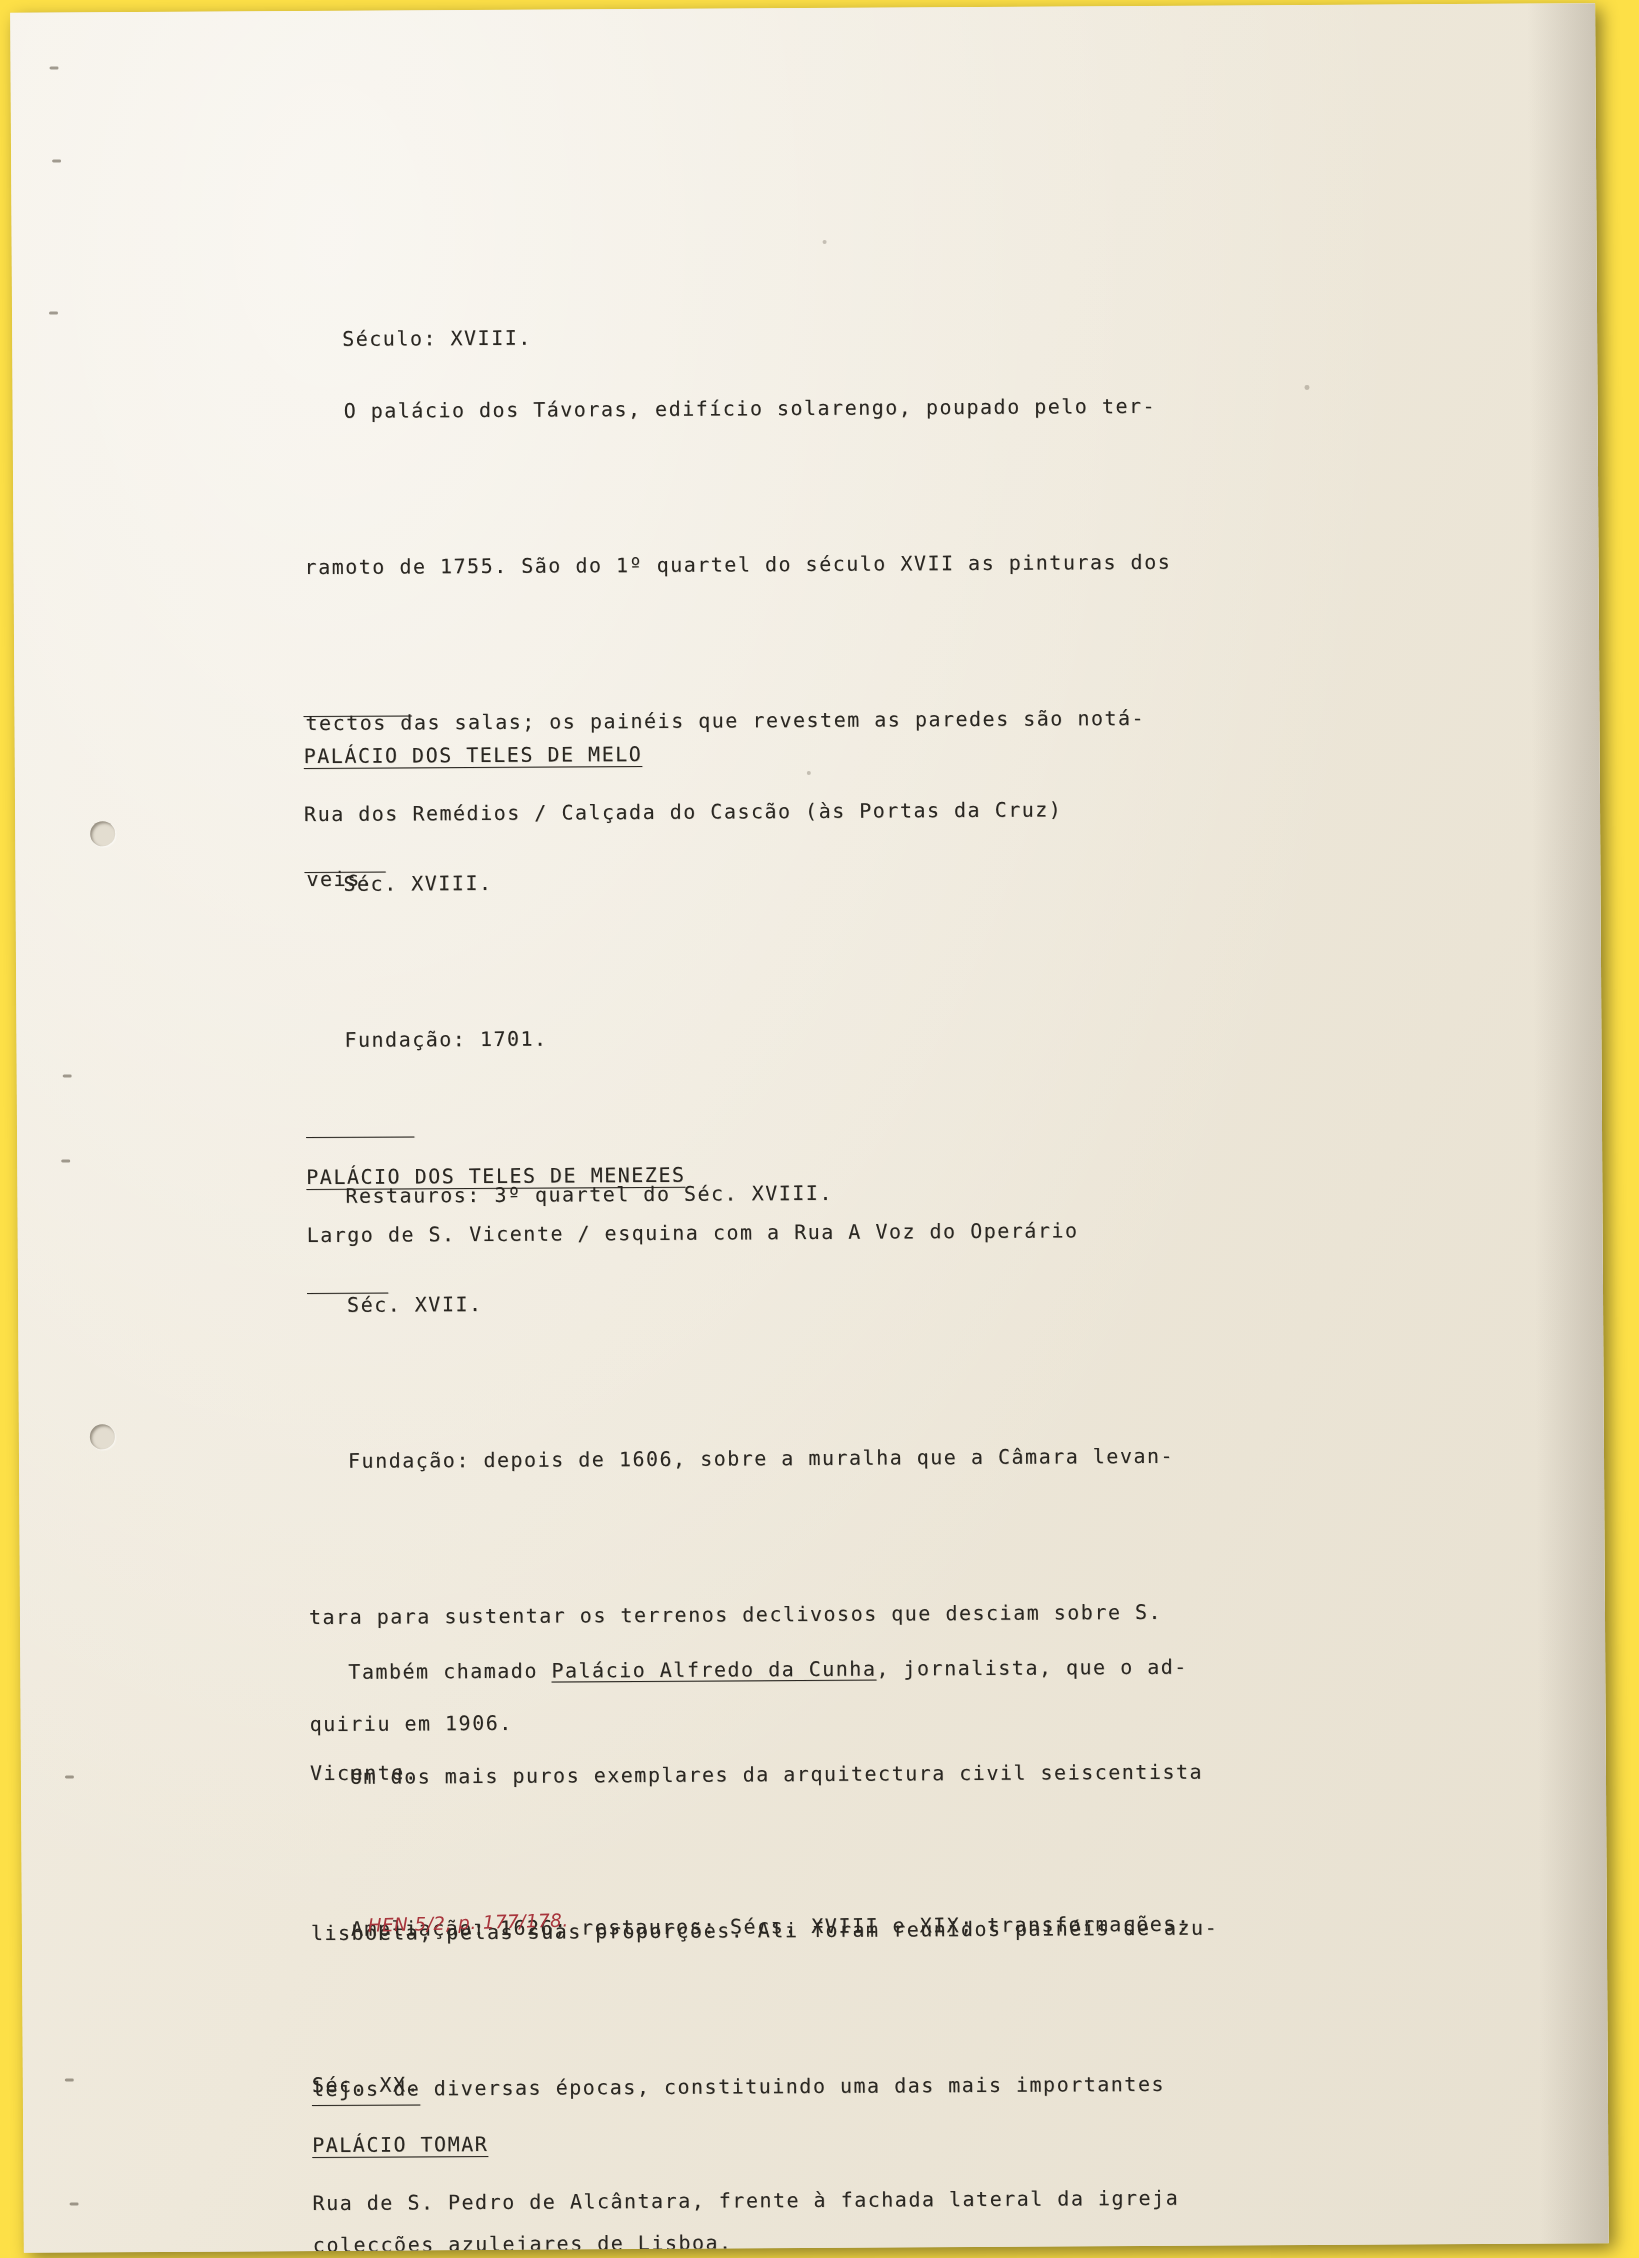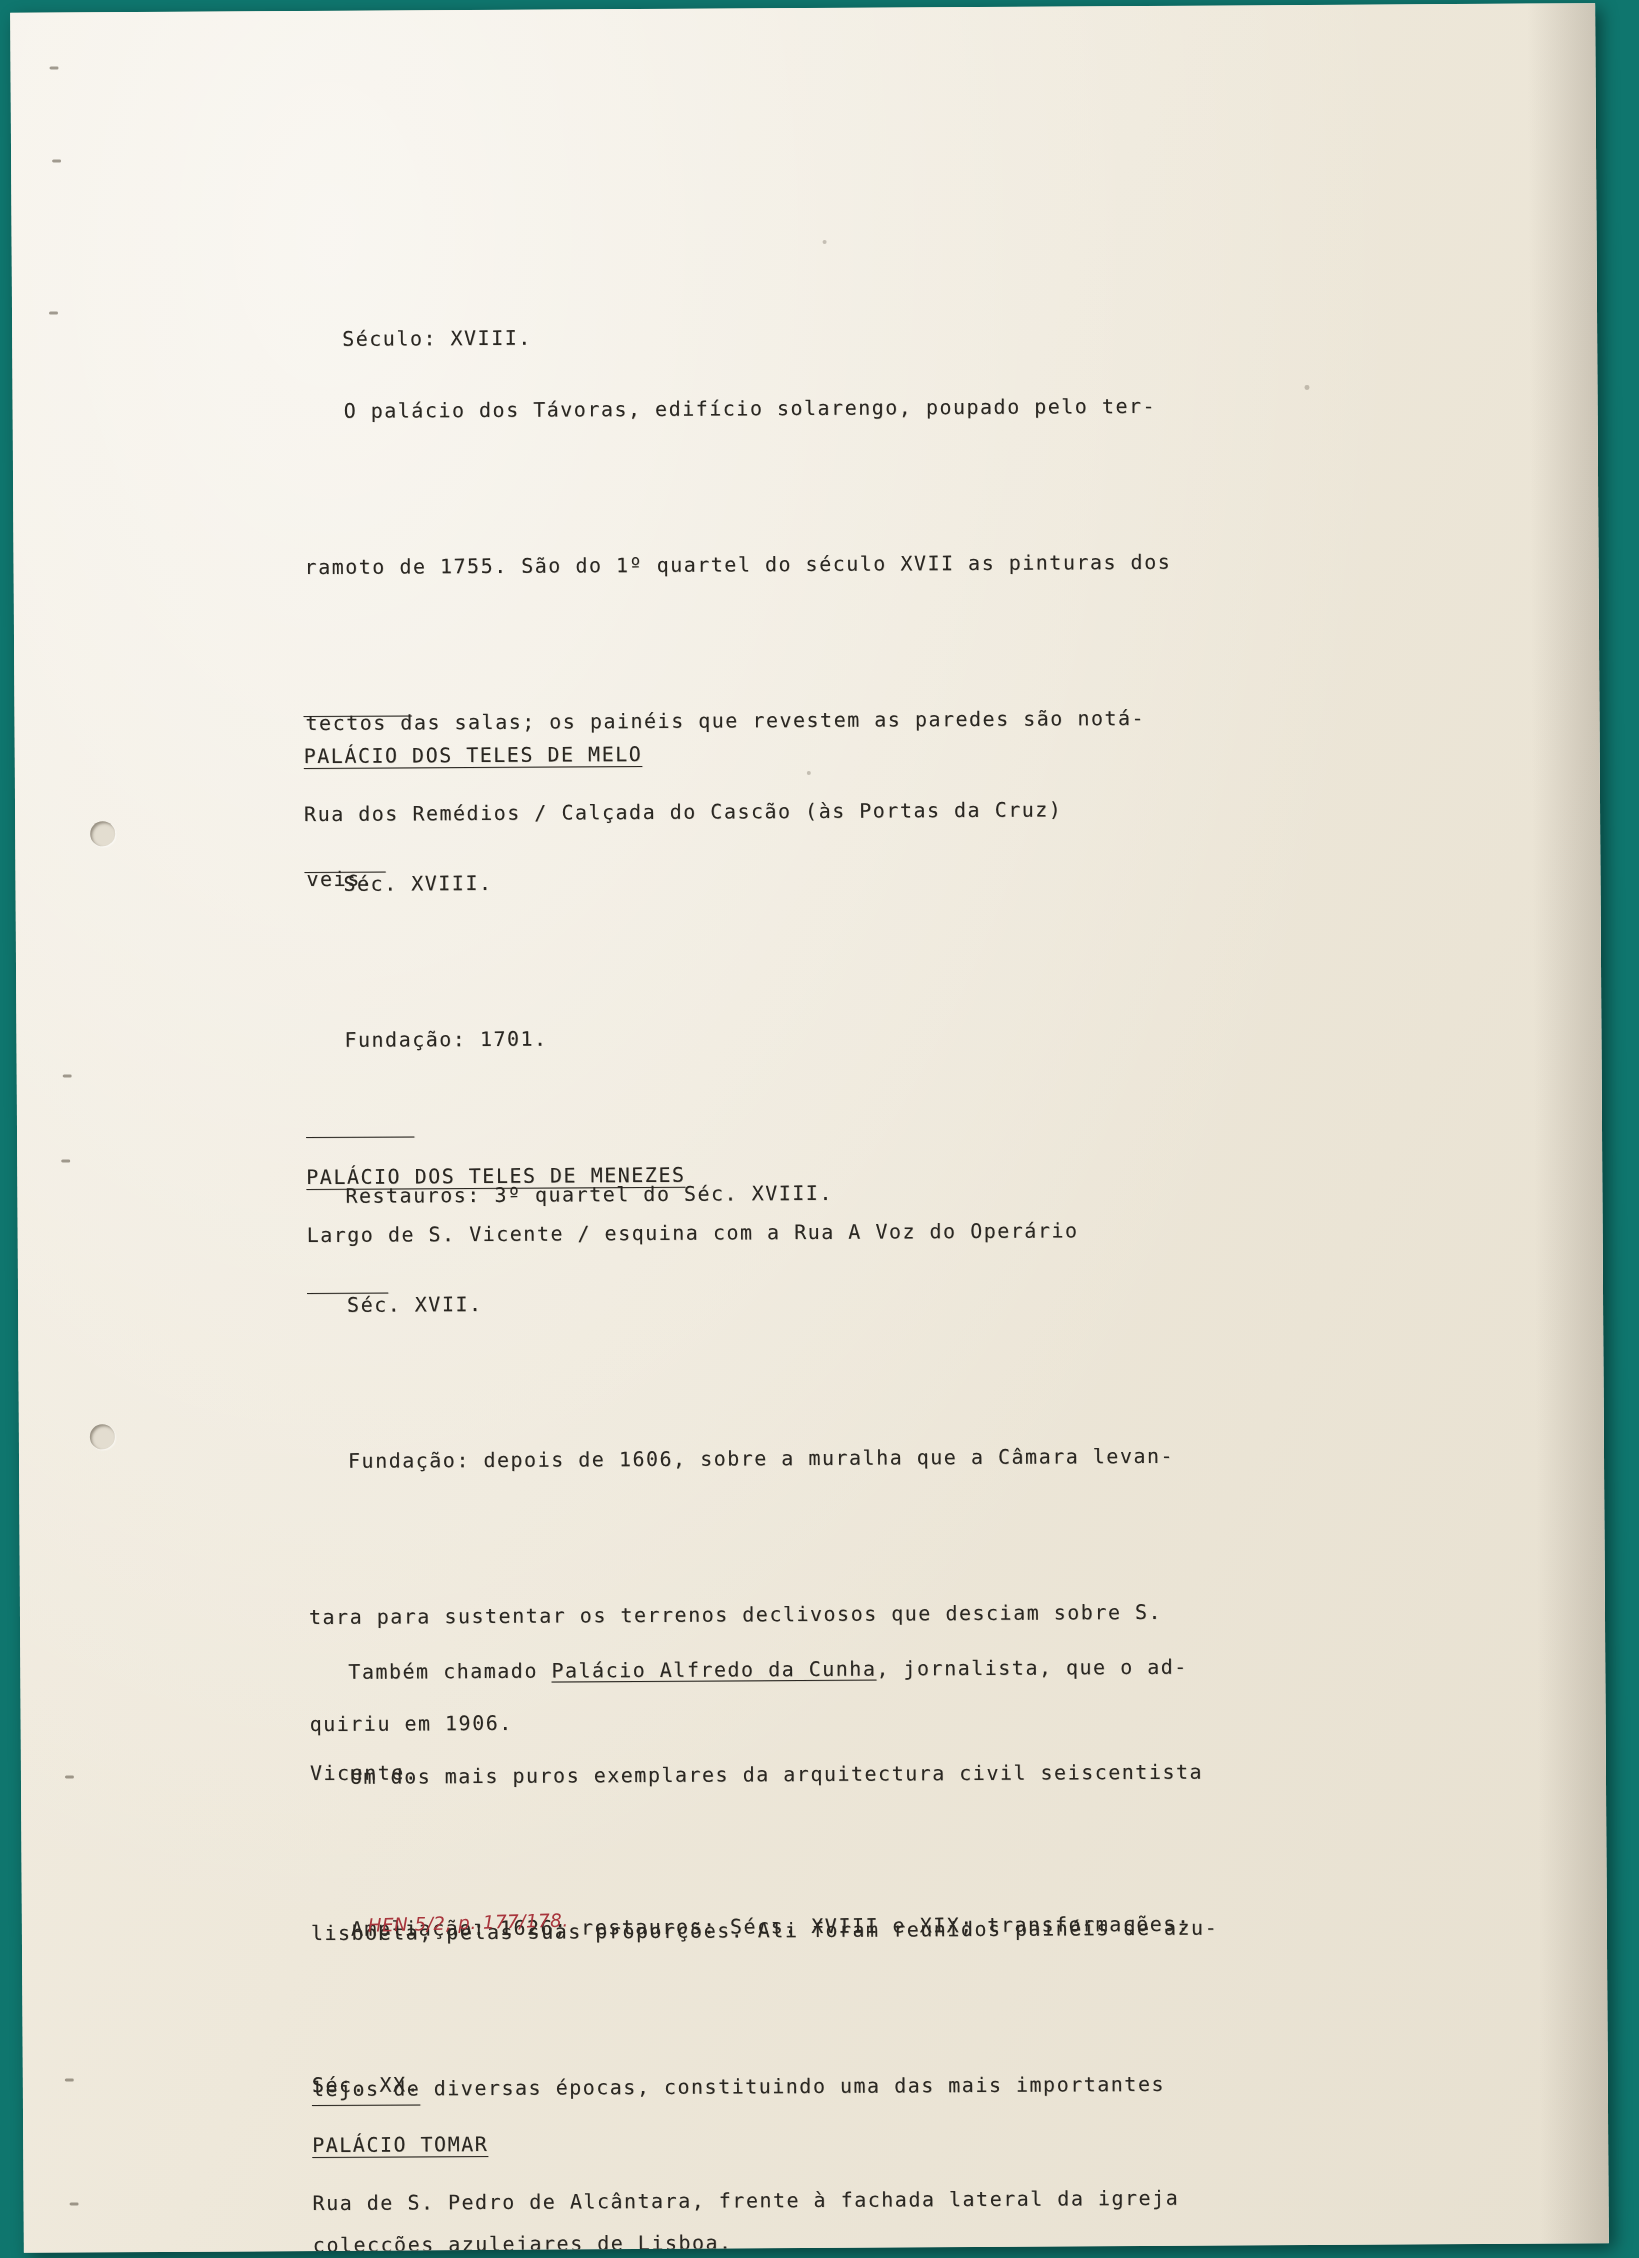--- a/index.html
+++ b/index.html
@@ -13,21 +13,21 @@
     overflow: hidden;
     font-family: "DejaVu Sans Mono", monospace;
   }
 
   
   #page {
     position: absolute;
     left: 0; top: 0;
     width: 1639px;
     height: 2258px;
-    background: #0f766e;
+    background: #fde047;
   }
 
   .sheet {
     position: absolute;
     left: 17.4px;
     top: 7.7px;
     width: 1585px;
     height: 2240px;
     background: #efeade;
     box-shadow: 5.8px 5.8px 17.4px rgba(0,0,0,0.45);

